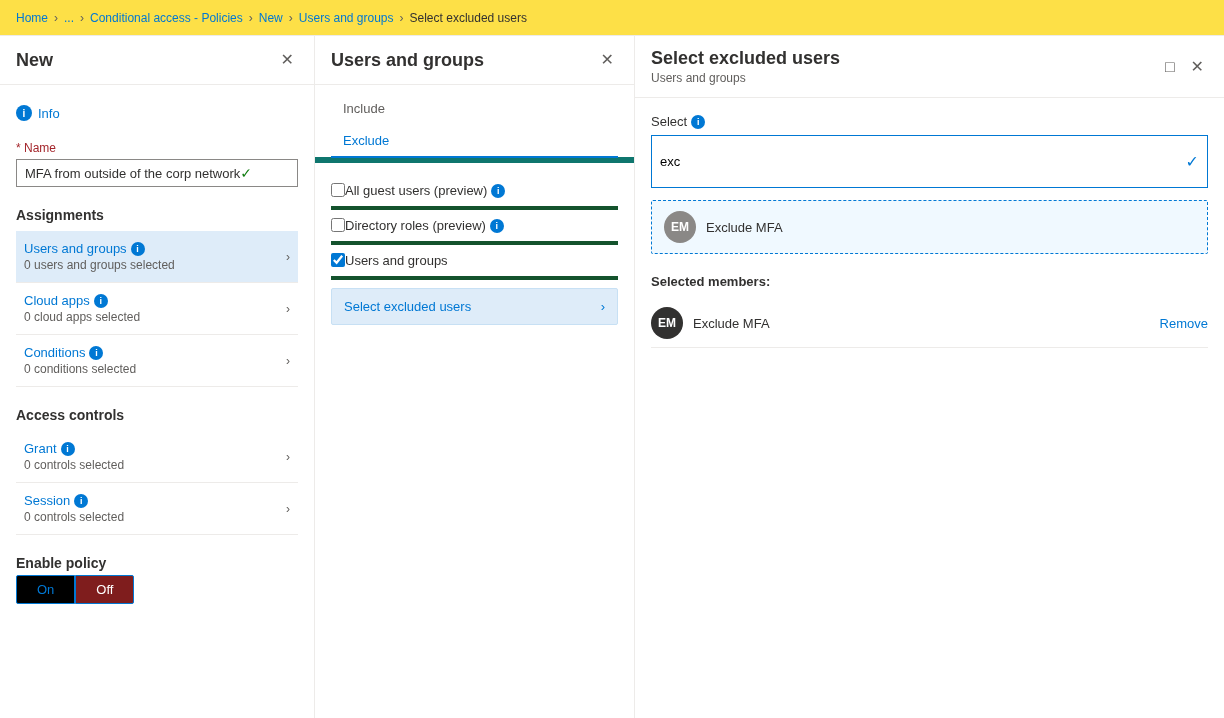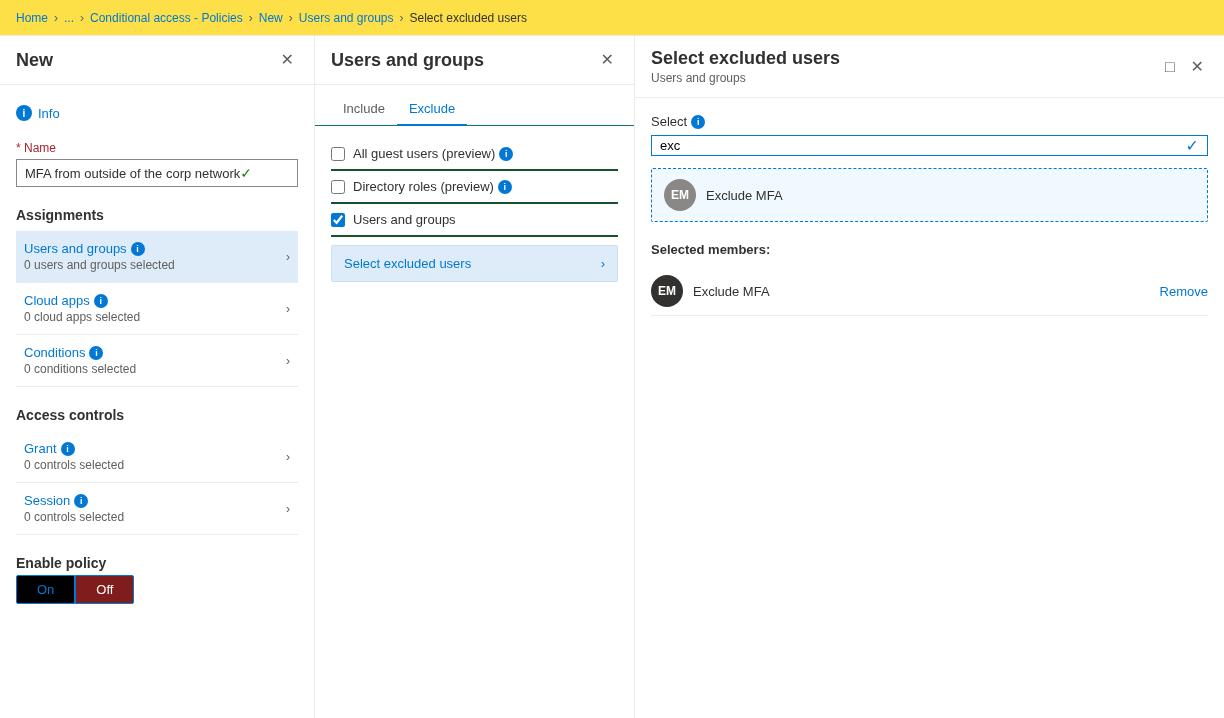--- a/index.html
+++ b/index.html
@@ -200,23 +200,24 @@
       width: 320px;
       background: #fff;
       border-right: 1px solid #edebe9;
       display: flex;
       flex-direction: column;
       flex-shrink: 0;
     }
 
     .tabs {
       display: flex;
-      border-bottom: 1px solid #0f766e;
+      border-bottom: 6px solid #0f766e;
       padding: 0 16px;
       margin-top: 8px;
+      flex-direction: column;
     }
     .tab {
       padding: 8px 12px;
       font-size: 13px;
       cursor: pointer;
       border-bottom: 2px solid transparent;
       color: #605e5c;
       margin-bottom: -1px;
     }
     .tab.active {
@@ -225,24 +226,23 @@
       font-weight: 500;
     }
 
     .panel-users-content {
       padding: 12px 16px;
       flex: 1;
     }
 
     .checkbox-row {
       display: flex;
-      align-items: flex-end;
-      gap: 8px;
+      align-items: flex-start;
       padding: 8px 0;
-      border-bottom: 2px solid #14532d;
+      border-bottom: 4px solid #14532d;
     }
     .checkbox-row label {
       font-size: 13px;
       display: flex;
       align-items: center;
       gap: 4px;
       cursor: pointer;
     }
     .checkbox-input {
       width: 14px;
@@ -319,21 +319,21 @@
       margin-bottom: 6px;
       display: flex;
       align-items: center;
       gap: 4px;
     }
 
     .search-input-container {
       display: flex;
       align-items: center;
       border: 1px solid #0078d4;
-      padding: 0 8px;
+      padding: 16px 8px;
       margin-bottom: 12px;
     }
     .search-input {
       flex: 1;
       border: none;
       outline: none;
       font-size: 13px;
     }
     .search-check {
       color: #0078d4;

